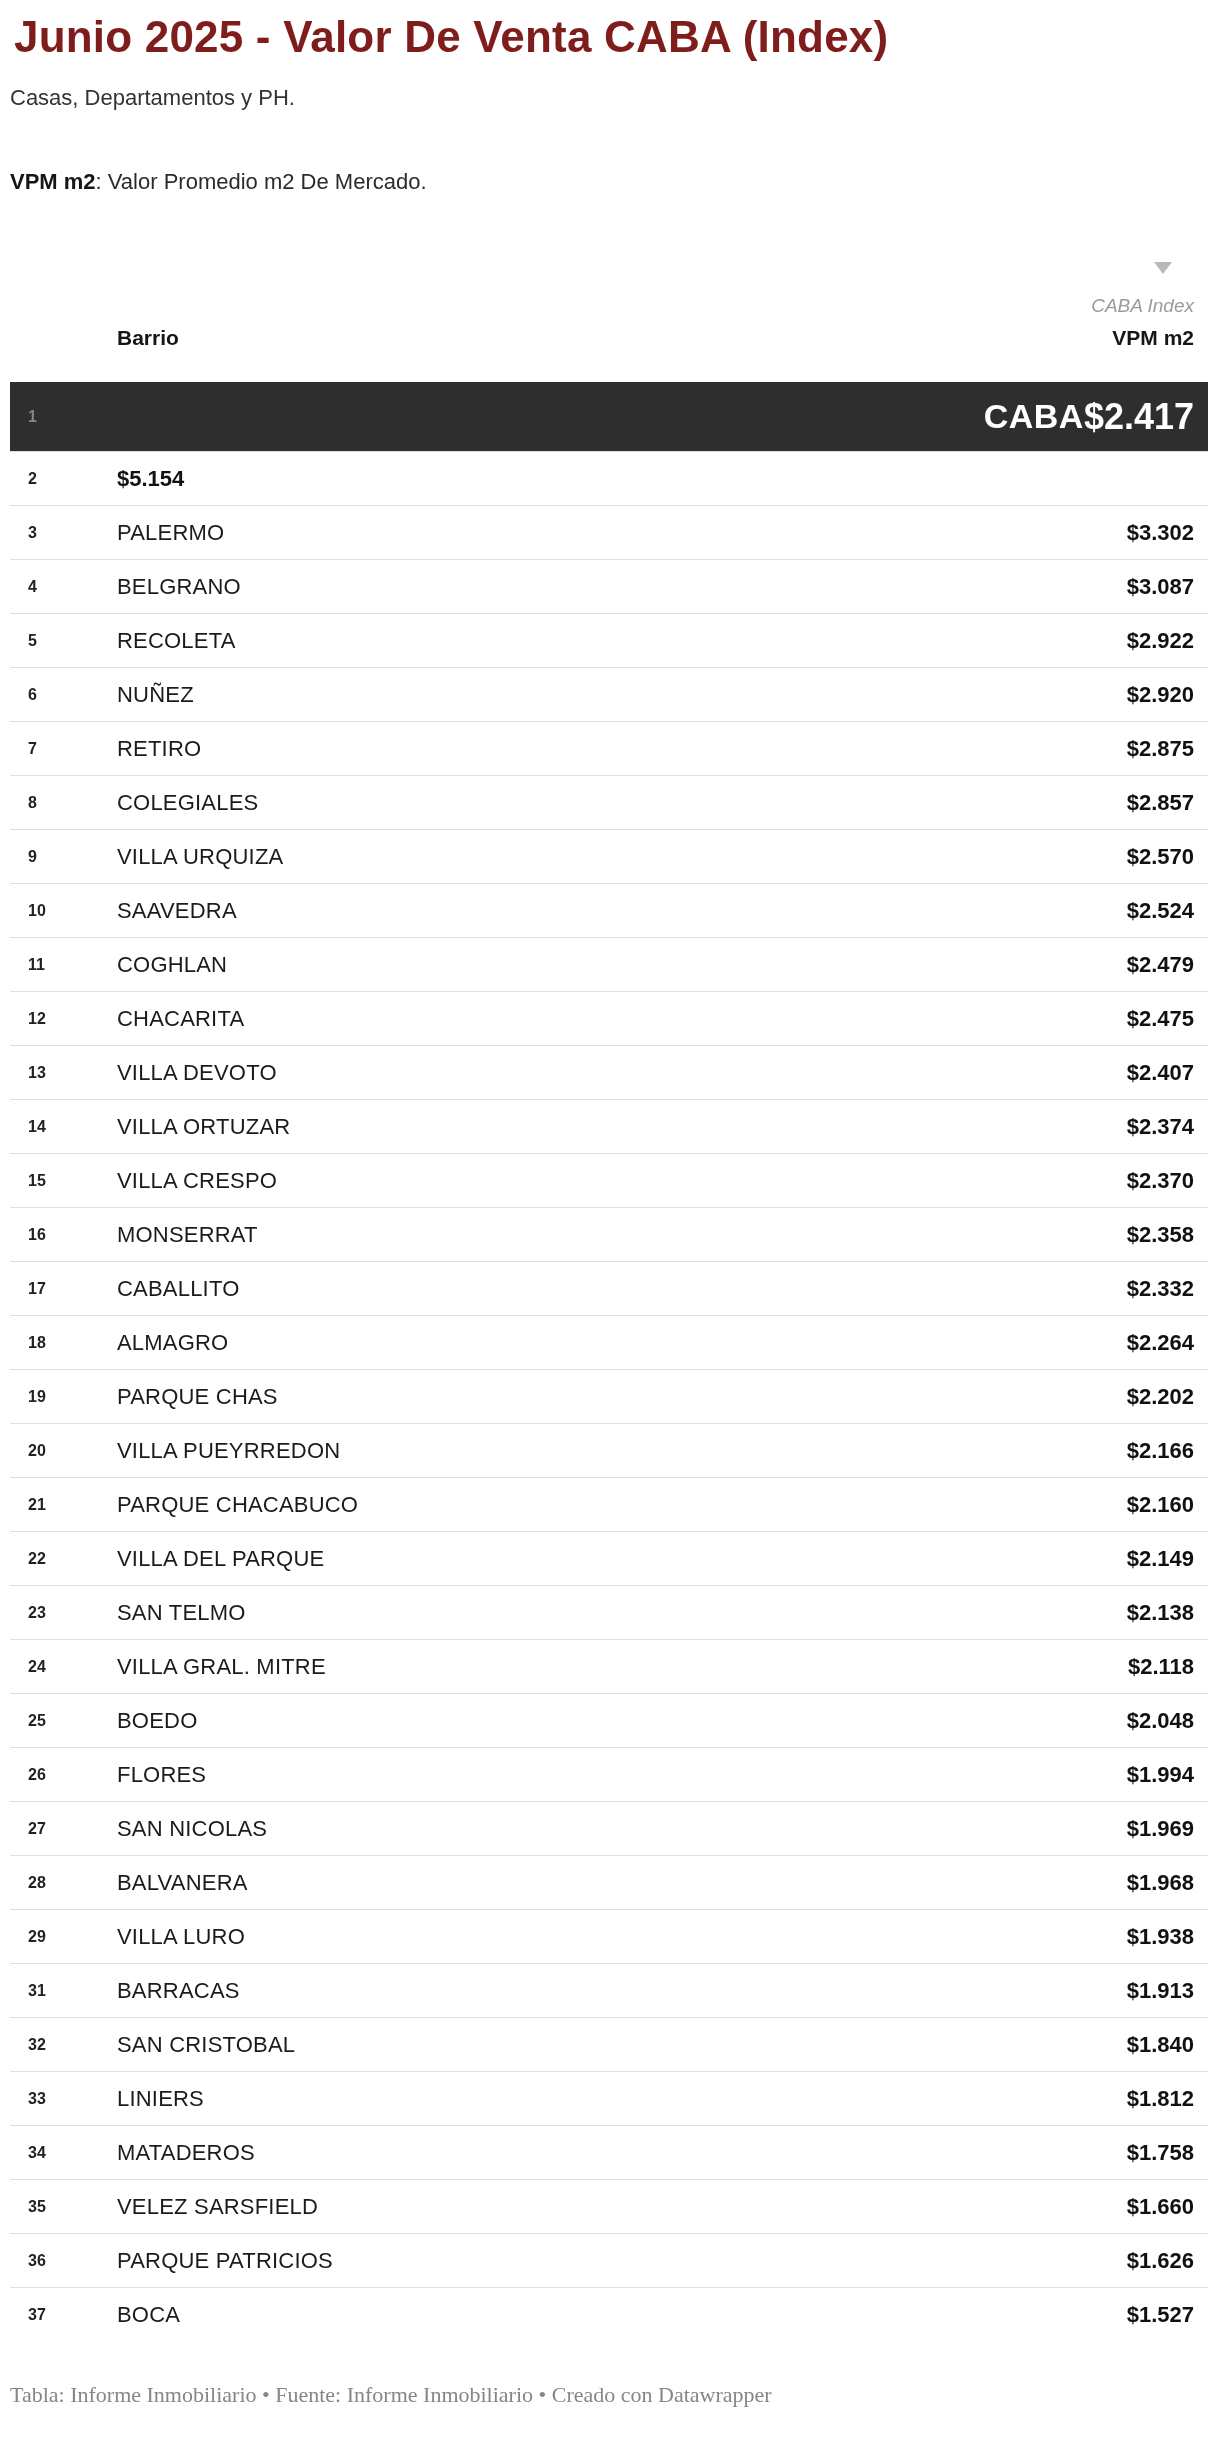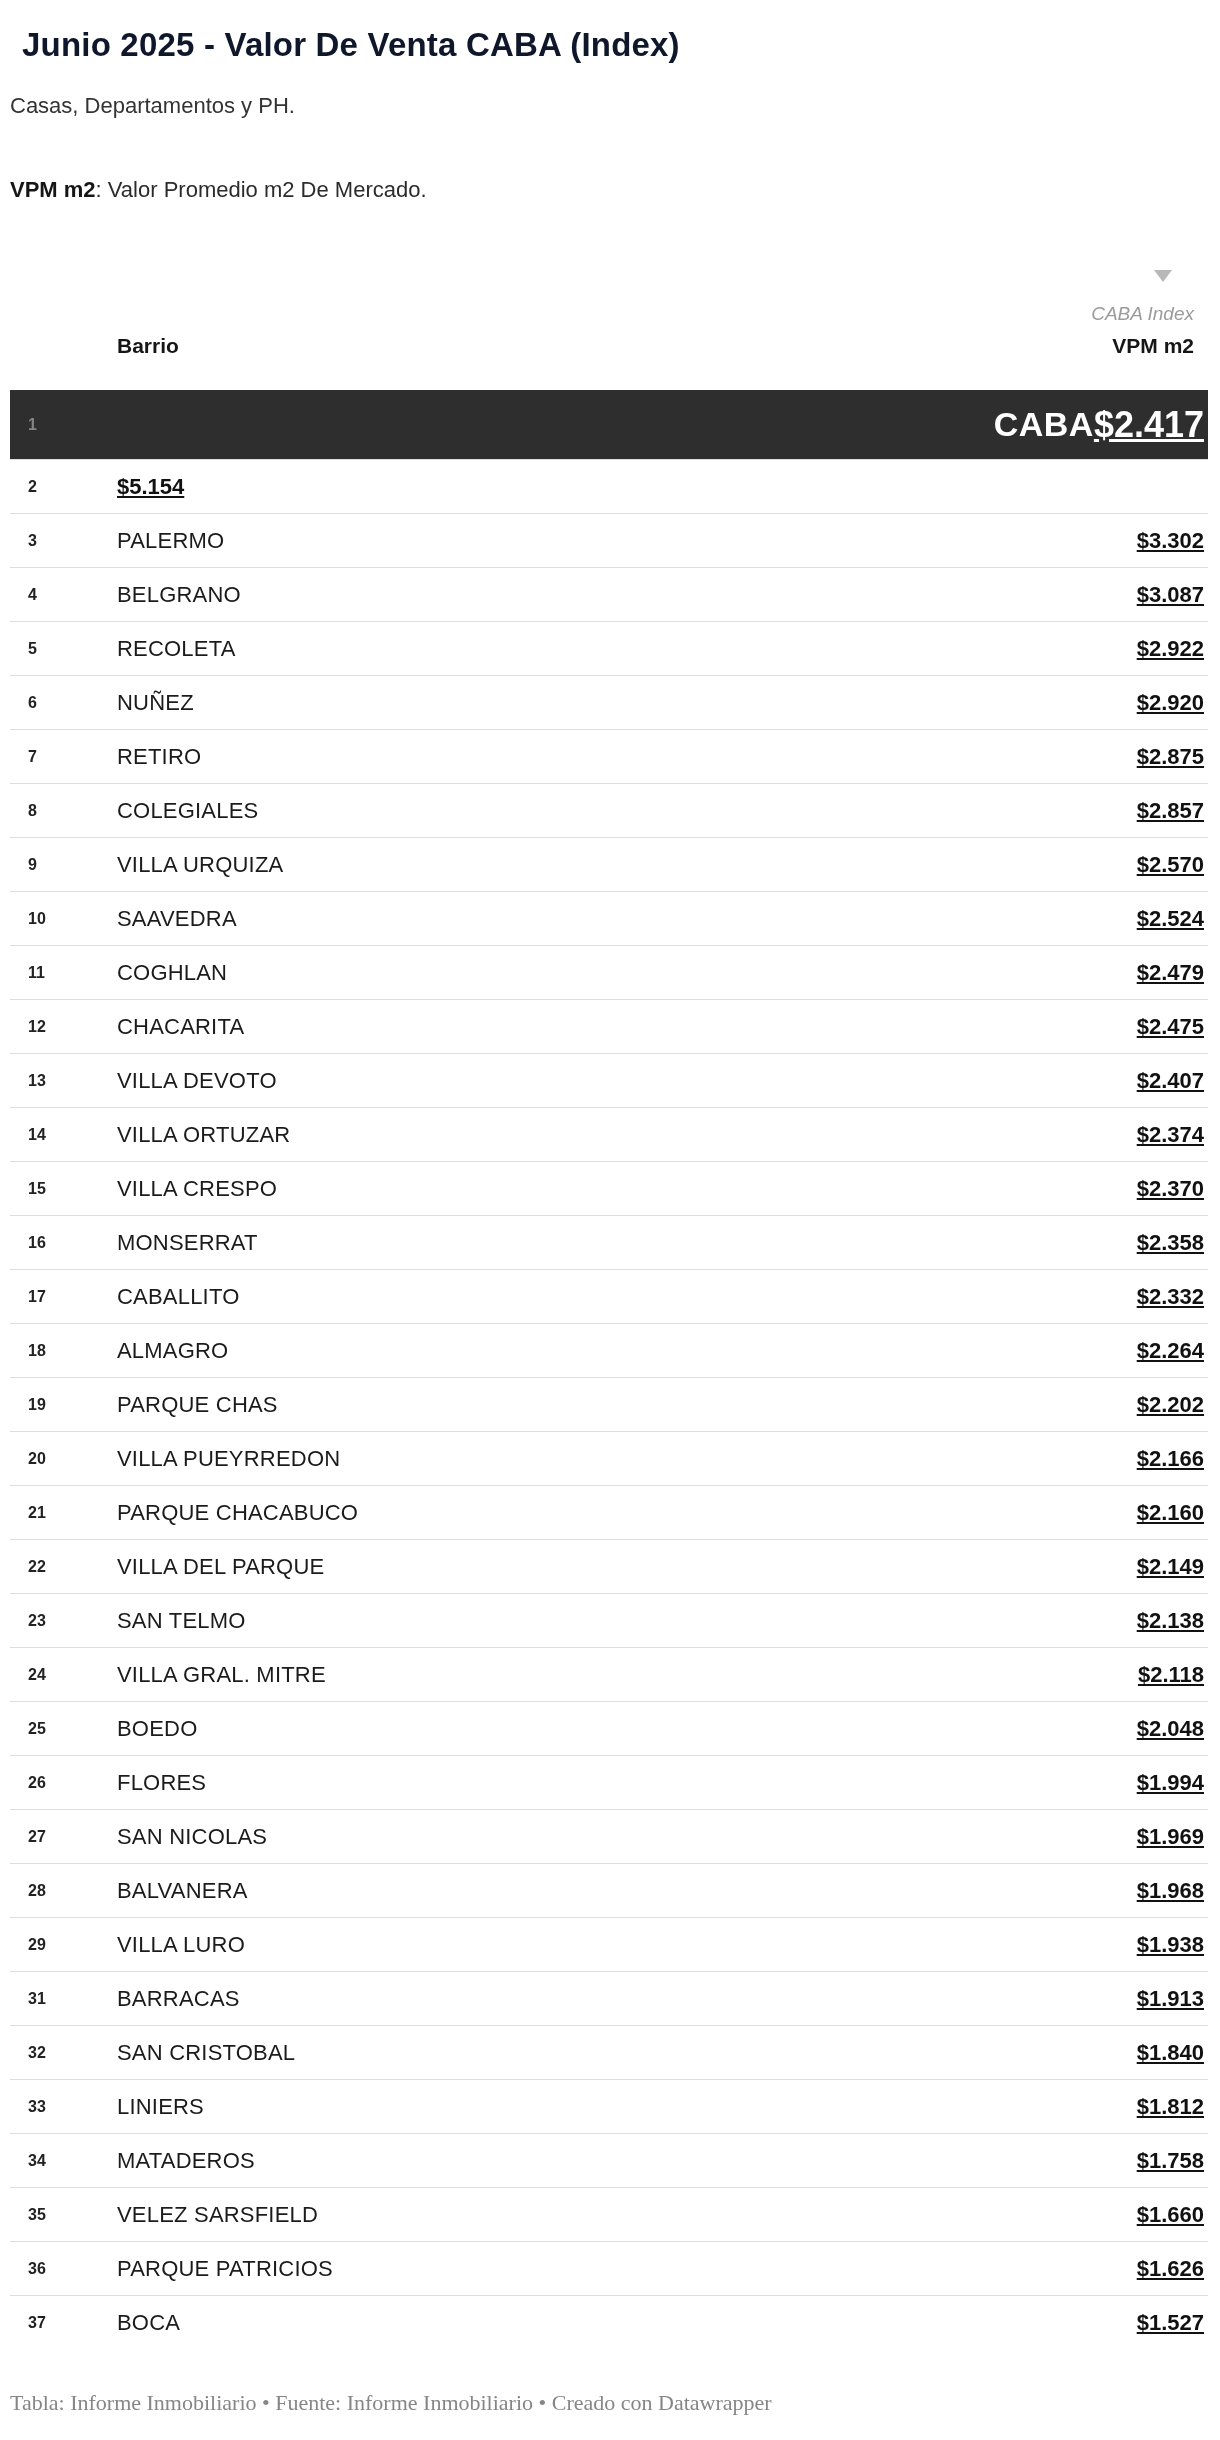--- a/index.html
+++ b/index.html
@@ -6,25 +6,25 @@
   html, body { margin: 0; padding: 0; background: #ffffff; }
   body {
     width: 1220px;
     font-family: "Liberation Sans", "DejaVu Sans", sans-serif;
     color: #161616;
     -webkit-font-smoothing: antialiased;
   }
   .page { padding: 12px 12px 12px 10px; }
 
   .title {
-    margin: 12px;
-    font-size: 33px;
+    margin: 4px;
+    font-size: 44px;
     line-height: 42px;
     font-weight: 700;
-    color: #0f172a;
+    color: #7f1d1d;
     letter-spacing: 0.2px;
   }
   .subtitle {
     margin: 26px 0 0 0;
     font-size: 22px;
     line-height: 28px;
     font-weight: 400;
     color: #333333;
   }
   .note {
@@ -85,24 +85,23 @@
     color: #222222;
   }
   .barrio {
     flex: 1;
     color: #1b1b1b;
     letter-spacing: 0.2px;
     white-space: nowrap;
   }
   .value {
     font-weight: 700;
-    padding-right: 4px;
+    padding-right: 14px;
     color: #111111;
     white-space: nowrap;
-    text-decoration: underline;
   }
 
   .row.highlight {
     height: 70px;
     background: #2e2e2e;
     border-bottom: 1px solid #dedede;
   }
   .row.highlight .rank { color: #848484; }
   .row.highlight .barrio {
     color: #ffffff;

